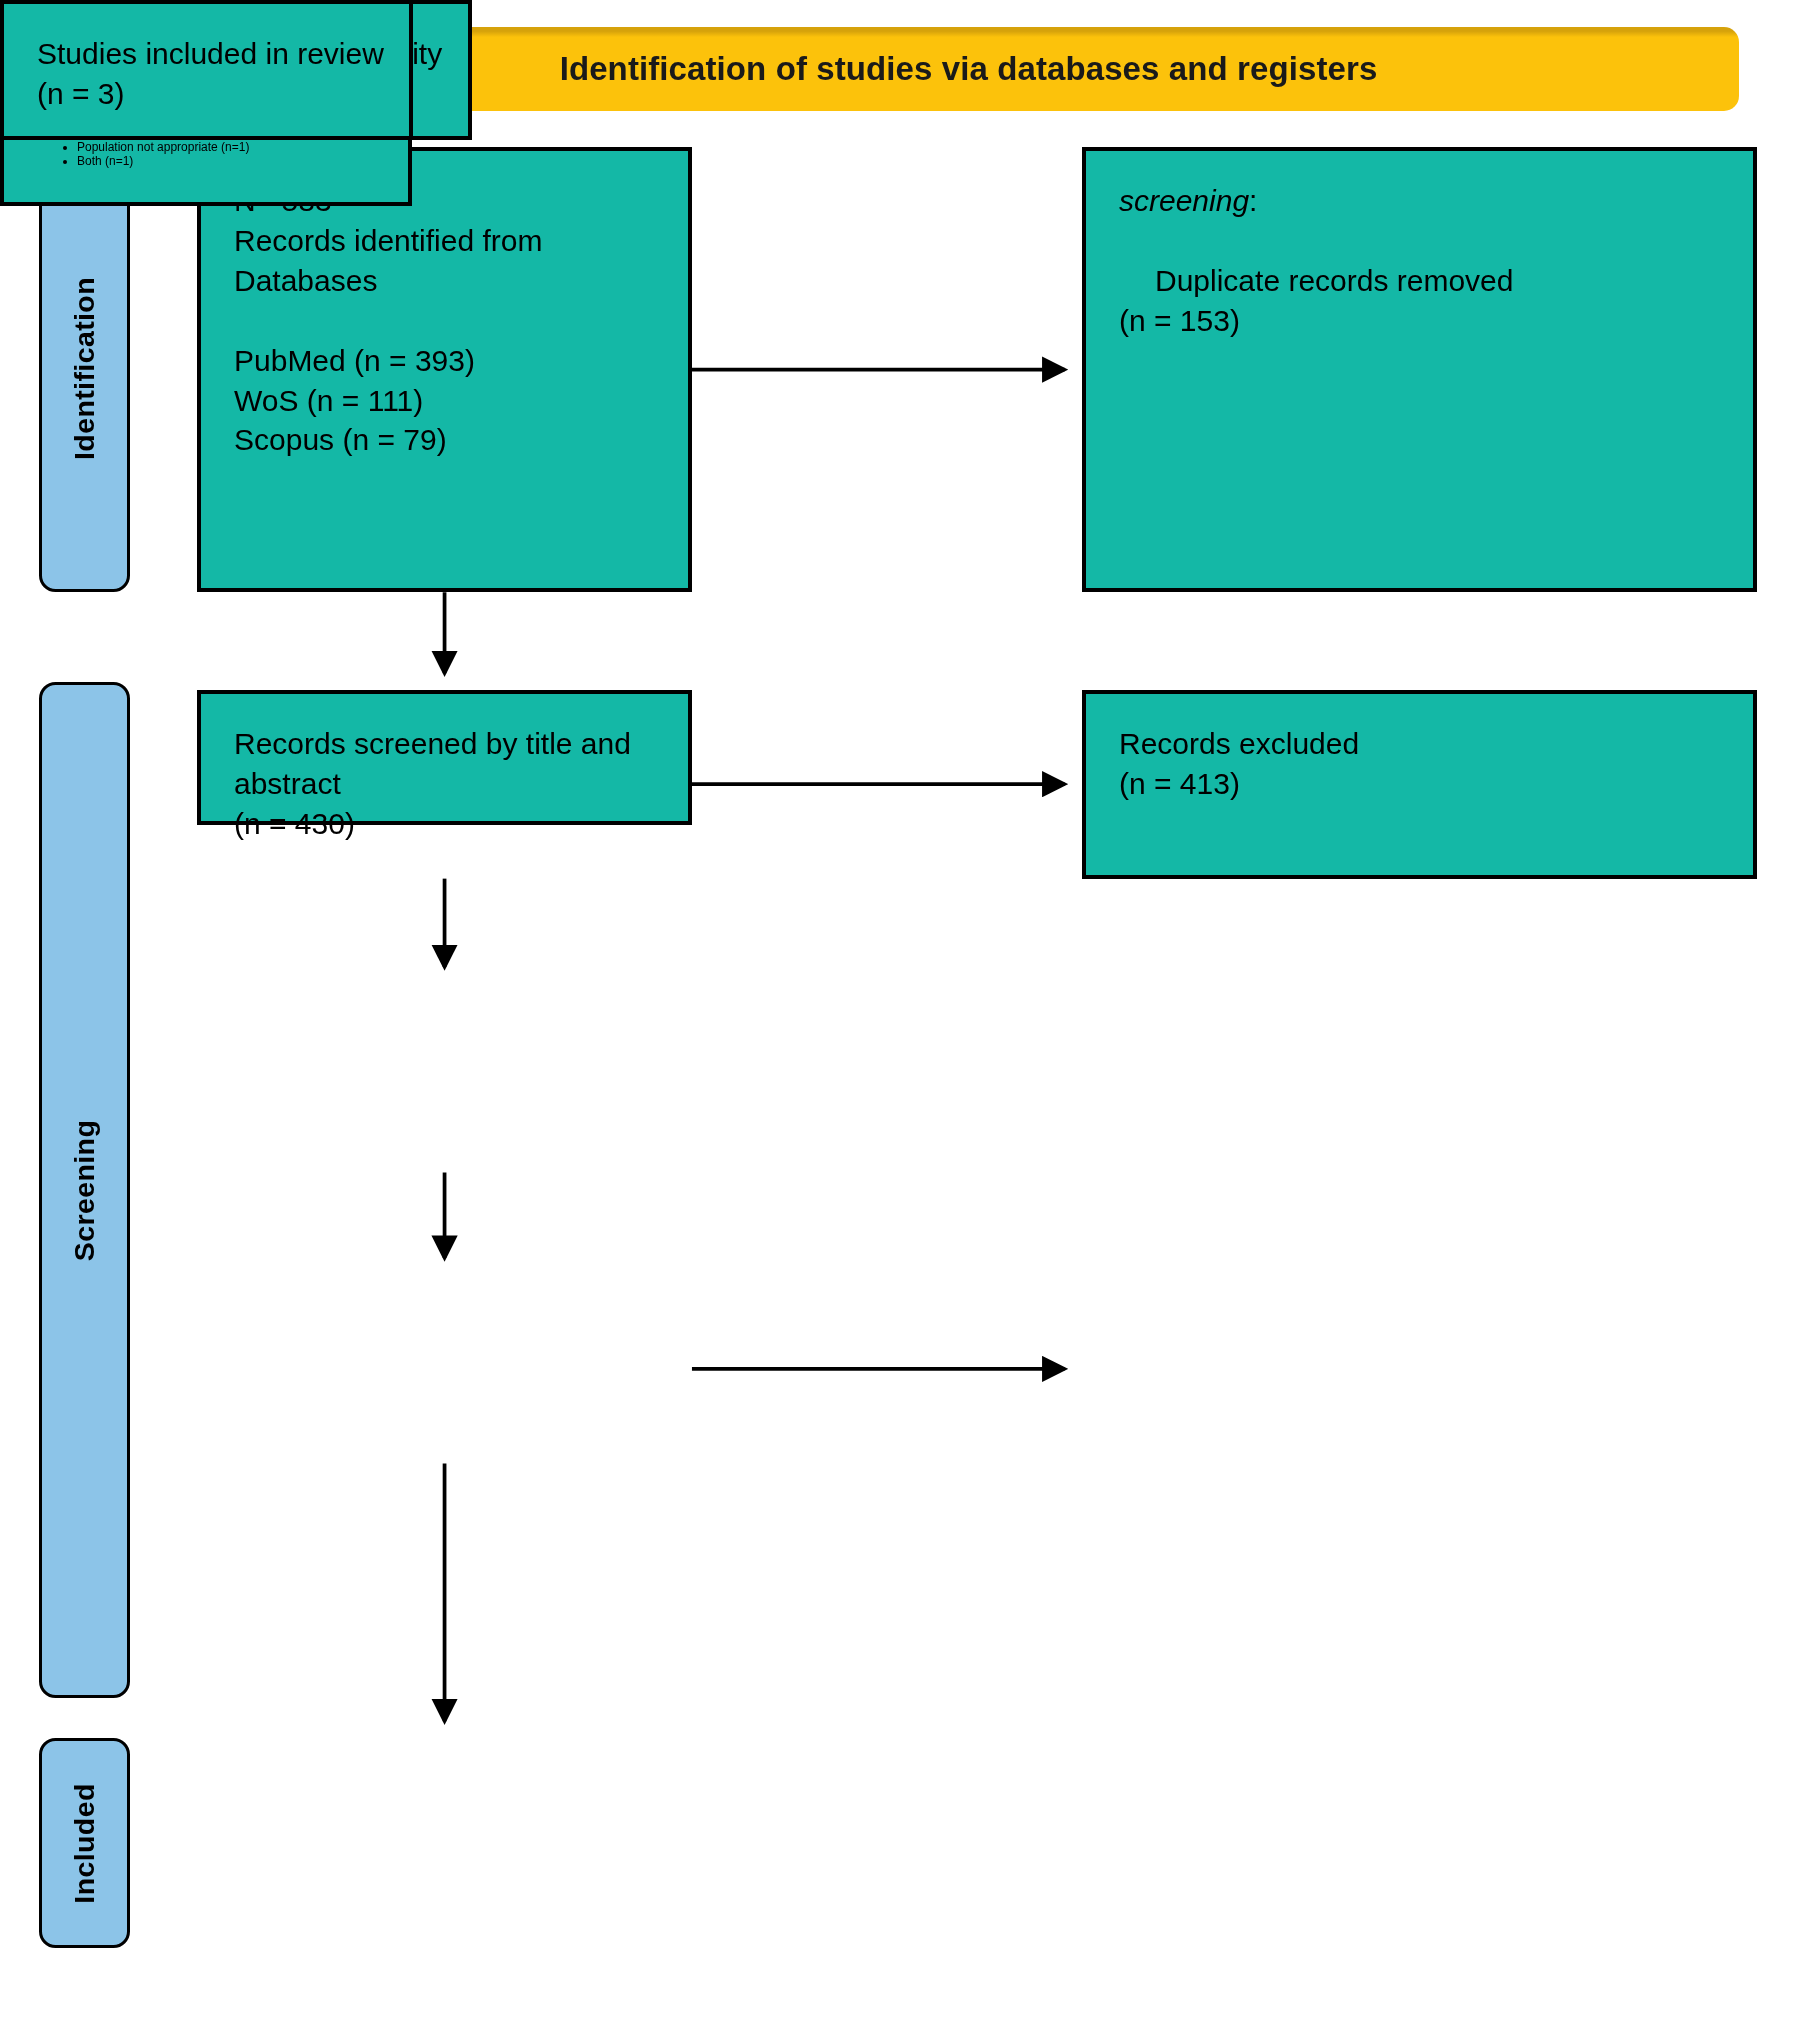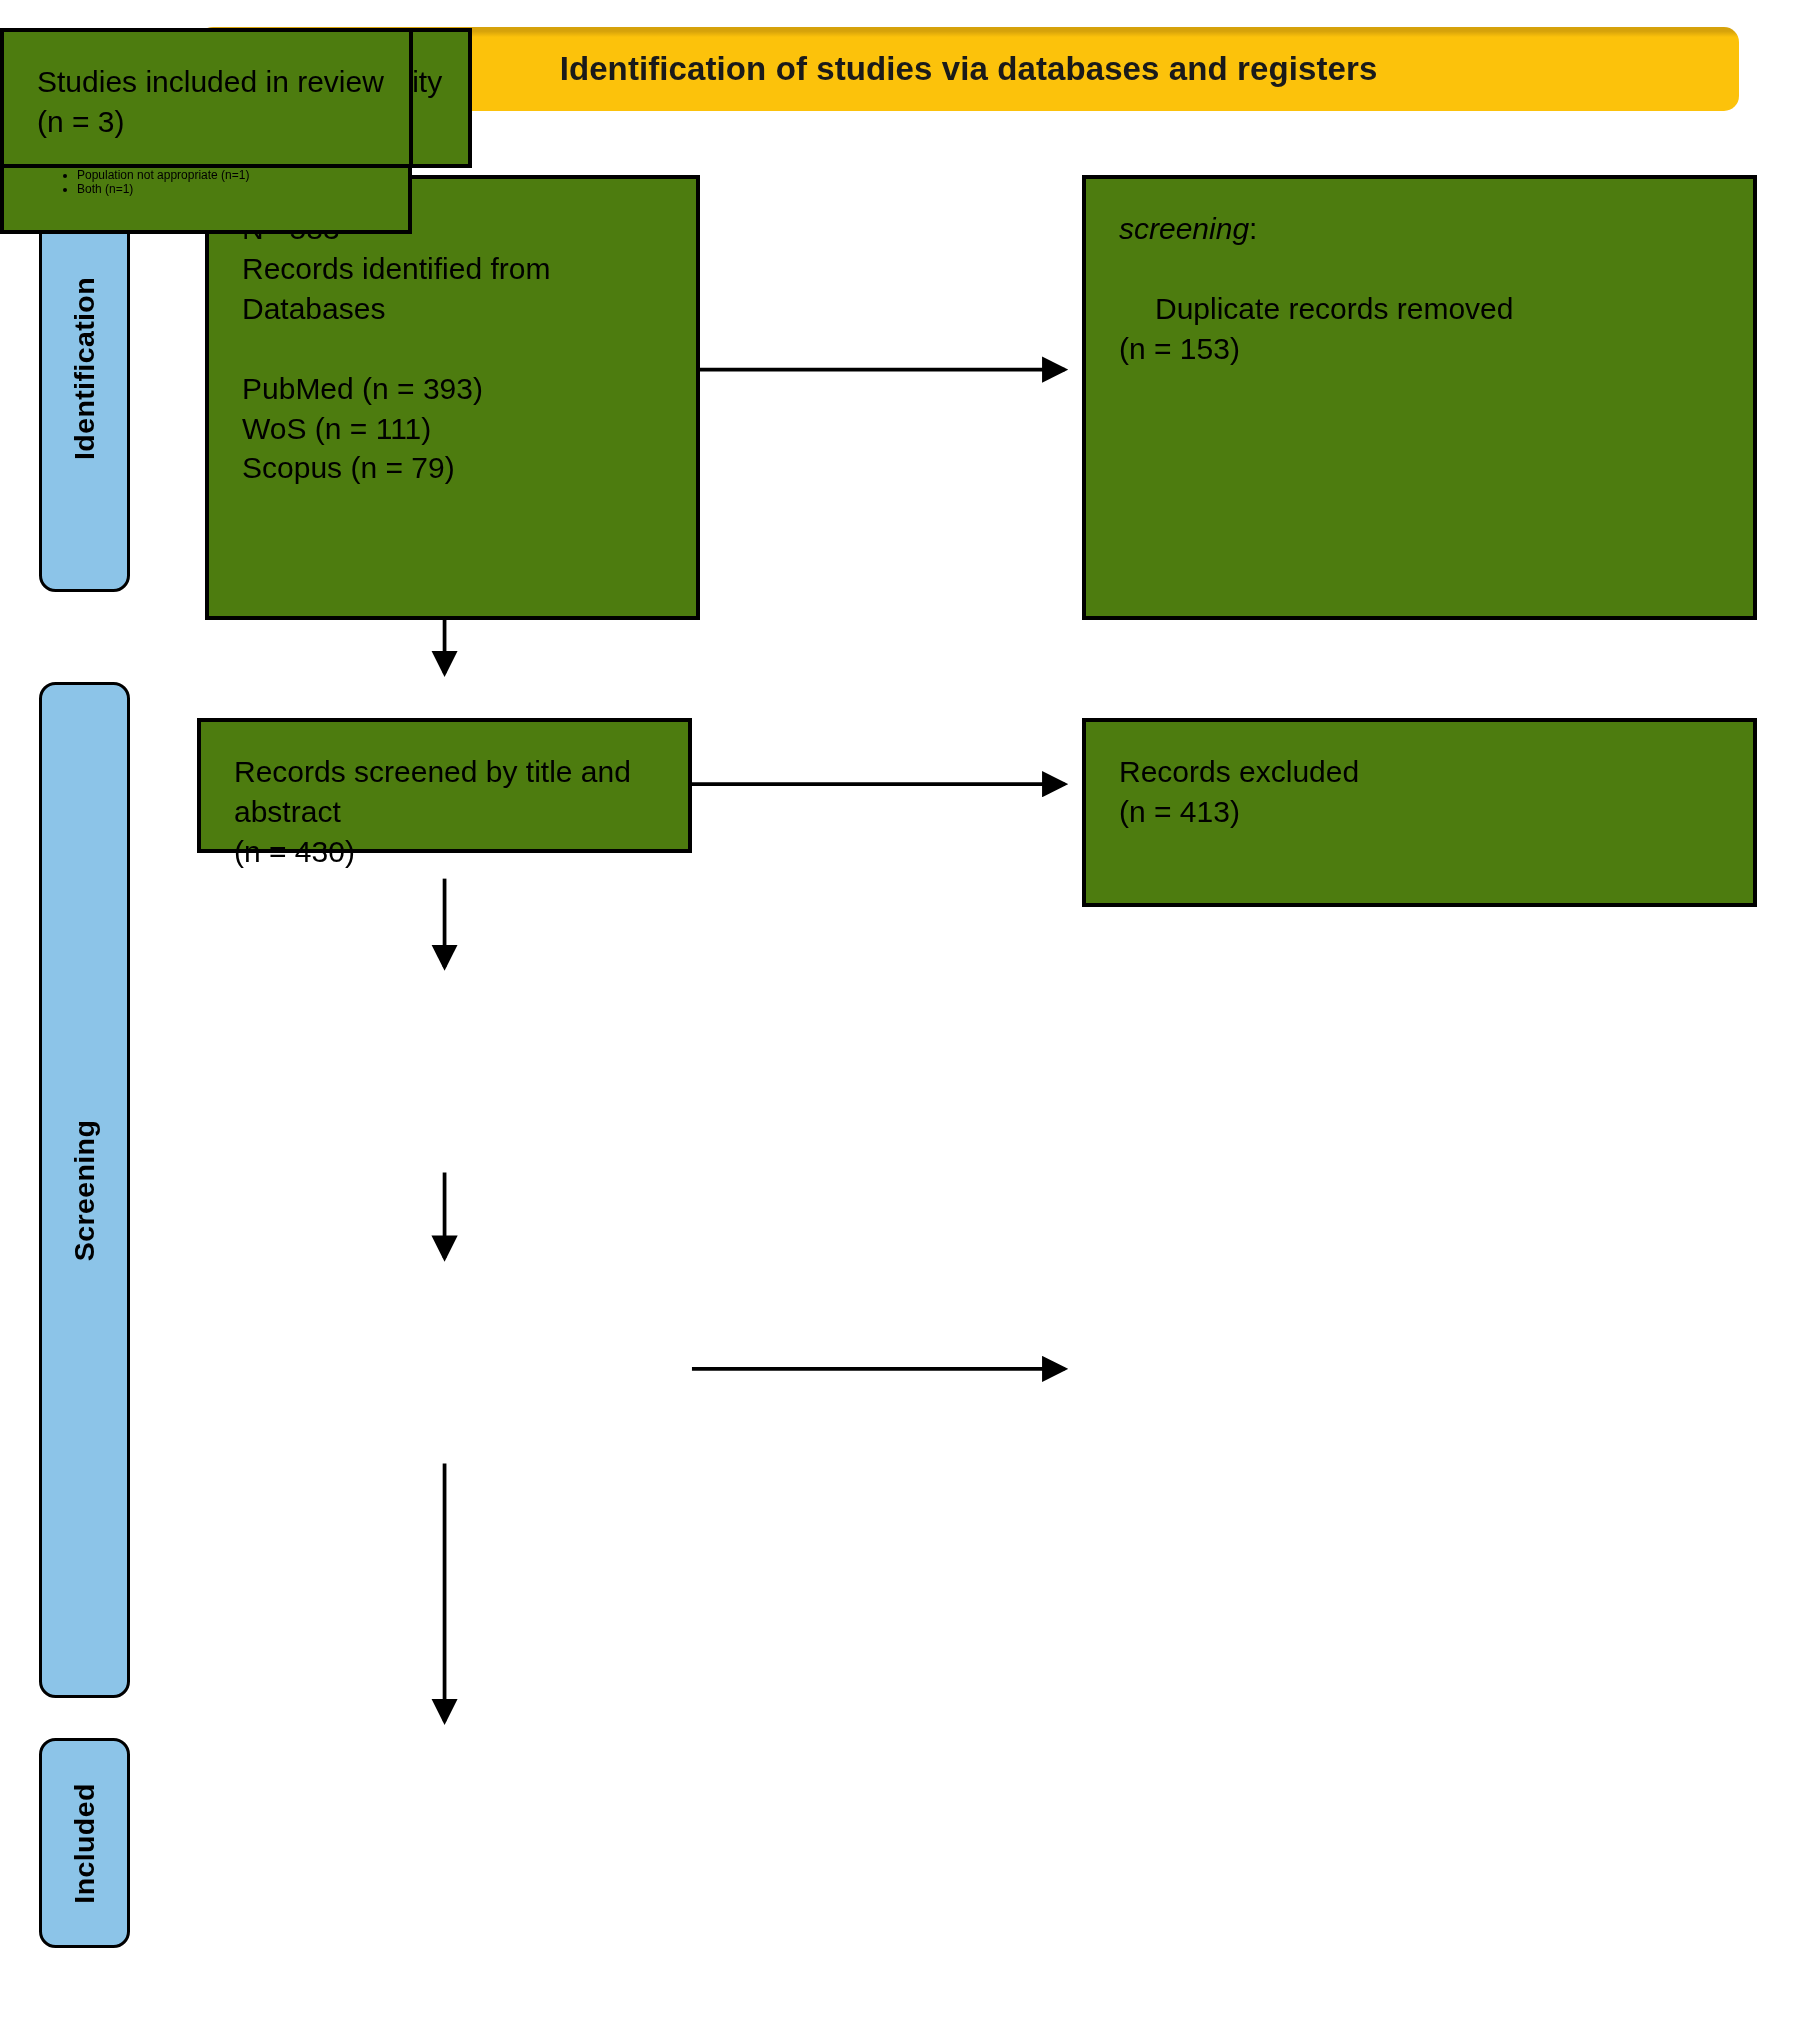--- a/index.html
+++ b/index.html
@@ -63,34 +63,33 @@
     letter-spacing: 0.4px;
   }
 
   #phase-identification { left: 39px; top: 145px;  width: 91px; height: 447px; }
   #phase-screening      { left: 39px; top: 682px;  width: 91px; height: 1016px; }
   #phase-included       { left: 39px; top: 1738px; width: 91px; height: 210px; }
 
   
   .box {
     position: absolute;
-    background: #4d7c0f;
+    background: #14b8a6;
     border: 4.5px solid #000000;
     box-sizing: border-box;
     padding: 30px 25.5px 22.5px 33px;
-    margin-top: 28px;
   }
   .box-text {
     font-size: 30px;
     line-height: 1.33;
     color: #000000;
     white-space: pre-line;
   }
 
-  #box-identified     { left: 205px;  top: 147px;  width: 495px; height: 445px; }
+  #box-identified     { left: 197px;  top: 147px;  width: 495px; height: 445px; }
   #box-removed        { left: 1082px; top: 147px;  width: 675px; height: 445px; }
   #box-screened       { left: 197px;  top: 690px;  width: 495px; height: 135px; }
   #box-excluded       { left: 1082px; top: 690px;  width: 675px; height: 189px; }</style>
 </head>
 <body>
 
 <div id="diagram">
 
   
   <div class="header-banner">

